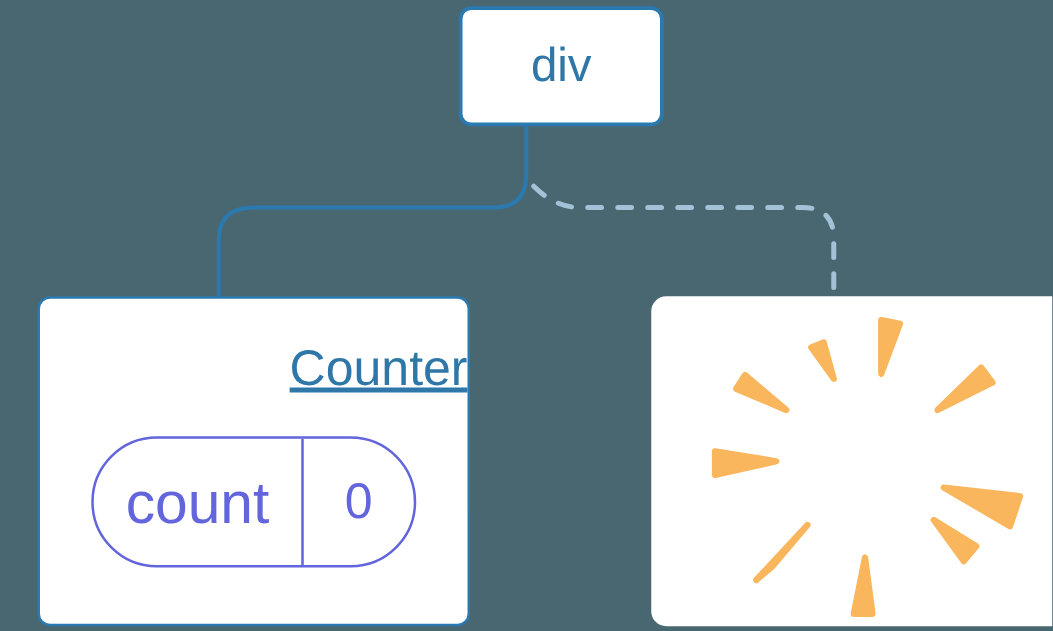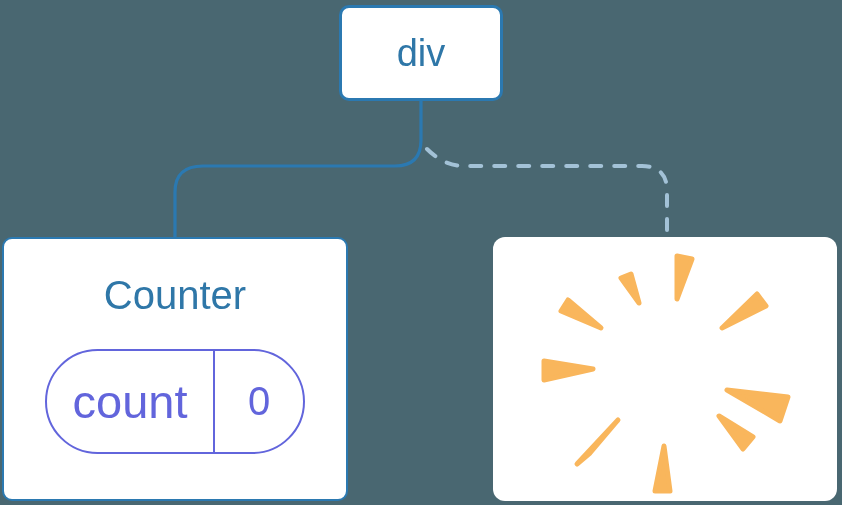--- a/index.html
+++ b/index.html
@@ -14,34 +14,34 @@
   }
   html,body{margin:0;padding:0;background:var(--background);}
   .stage{
     position:relative;width:842px;height:505px;overflow:hidden;
     background:var(--background);
     font-family:"Liberation Sans", sans-serif;
   }
   .connectors{position:absolute;left:0;top:0;z-index:1;}
   .edge-solid{fill:none;stroke:var(--edge-solid);stroke-width:3.2;}
   .edge-dashed{fill:none;stroke:var(--edge-dashed);stroke-width:4;stroke-dasharray:11 13;stroke-linecap:round;}
-  .node{position:absolute;background:var(--node-fill);z-index:2;box-sizing:border-box;}
+  .node{position:absolute;background:var(--node-fill);z-index:2;box-sizing:border-box;margin-left:28px;}
   .node-root{
     left:339px;top:5px;width:164px;height:96px;
     border:3px solid var(--node-border);border-radius:10px;
     display:flex;align-items:center;justify-content:center;
   }
   .node-root-label{font-size:38px;font-weight:500;color:var(--label-text);}
   .node-counter{
     left:2px;top:237px;width:346px;height:264px;
     border:2px solid var(--node-border);border-radius:10px;
   }
   .component-title{
-    margin-top:32px;text-align:center;
-    font-size:40px;font-weight:500;color:var(--label-text);line-height:48px;
+    margin-top:32px;text-align:right;
+    font-size:40px;font-weight:500;color:var(--label-text);line-height:48px;text-decoration:underline;
   }
   .state-pill{
     width:260px;height:105px;margin:30px auto 0;
     border:2.5px solid var(--state-accent);border-radius:60px;
     display:flex;box-sizing:border-box;color:var(--state-accent);
     overflow:hidden;
   }
   .pill-key{
     width:166px;display:flex;align-items:center;justify-content:center;
     font-size:47px;border-right:2.5px solid var(--state-accent);

